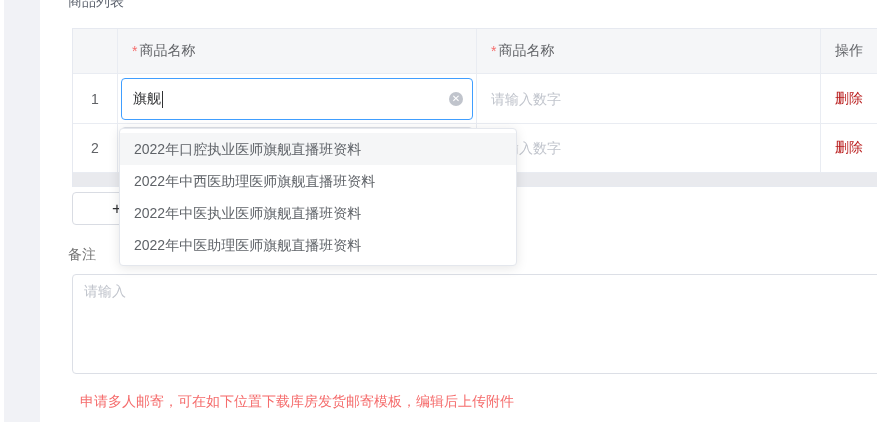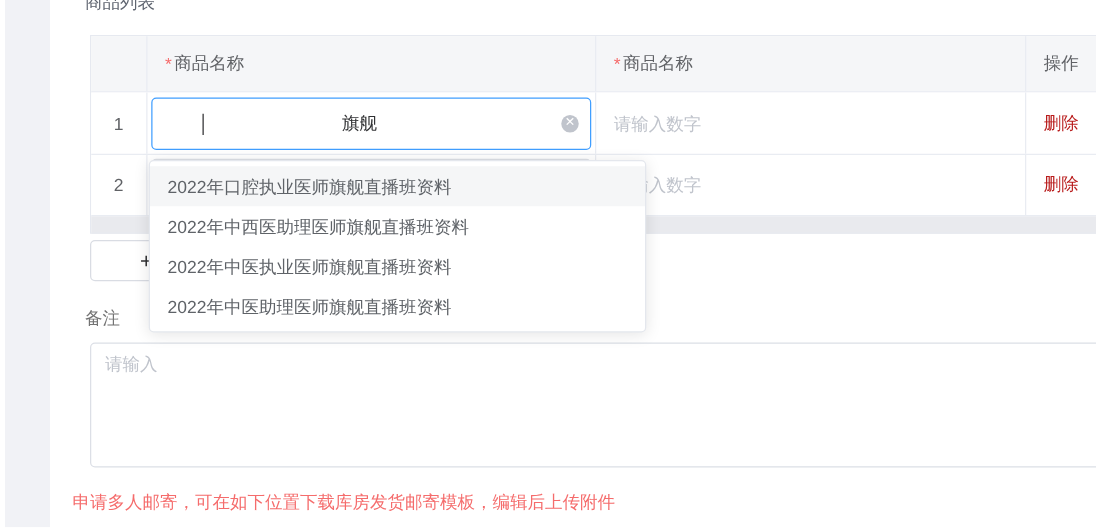--- a/index.html
+++ b/index.html
@@ -26,21 +26,21 @@
   .c-op { flex:1; border-right:none; }
   .req { color:#f56c6c; margin-right:2px; }
   .scroll-band { height:14px; background:#e9eaee; border-bottom:1px solid #e7eaf0; }
 
   .name-input-wrap { position:relative; width:100%; }
   .name-input {
     width:100%; height:42px; border:1px solid #dcdfe6; border-radius:4px;
     padding:0 30px 0 11px; font-size:14px; color:#303133; outline:none;
     font-family:"Liberation Sans","DejaVu Sans",sans-serif; background:#fff;
   }
-  .name-input.focused { border-color:#409eff;text-align:center; }
+  .name-input.focused { border-color:#409eff; }
   .caret { position:absolute; left:41px; top:13px; width:1px; height:17px; background:#303133; }
   .clear-icon {
     position:absolute; right:10px; top:14px; width:14px; height:14px; border-radius:50%;
     background:#c0c4cc; color:#fff; font-size:10px; line-height:14px; text-align:center; cursor:pointer;
   }
   .qty-input {
     width:100%; border:none; outline:none; font-size:14px; color:#404040; background:transparent;
     font-family:"Liberation Sans","DejaVu Sans",sans-serif;
   }
   .qty-input::placeholder, .name-input::placeholder, .notes-area::placeholder { color:#c0c4cc; }
@@ -56,21 +56,21 @@
 
   
   .notes-label { position:absolute; left:68px; top:246px; color:#737373; }
   .notes-area {
     position:absolute; left:72px; top:274px; width:820px; height:100px;
     border:1px solid #dcdfe6; border-radius:4px; padding:8px 11px;
     font-size:14px; color:#303133; resize:none; outline:none; background:#fff;
     font-family:"Liberation Sans","DejaVu Sans",sans-serif;
   }
 
-  .warning-text { position:absolute; left:58px; top:393px; color:#f56c6c; font-size:14px; white-space:nowrap; }
+  .warning-text { position:absolute; left:80px; top:393px; color:#f56c6c; font-size:14px; white-space:nowrap; }
 
   
   .sel-dropdown {
     position:absolute; left:119px; top:128px; width:398px;
     background:#fff; border:1px solid #e4e7ed; border-radius:4px;
     box-shadow:0 2px 12px rgba(0,0,0,0.1); padding:4px 0; z-index:20; list-style:none;
   }
   .sel-option { height:32px; line-height:32px; padding:0 14px; color:#5f6368; font-size:14px;
     cursor:pointer; white-space:nowrap; overflow:hidden; }
   .sel-option.hover { background:#f5f6f7; }

